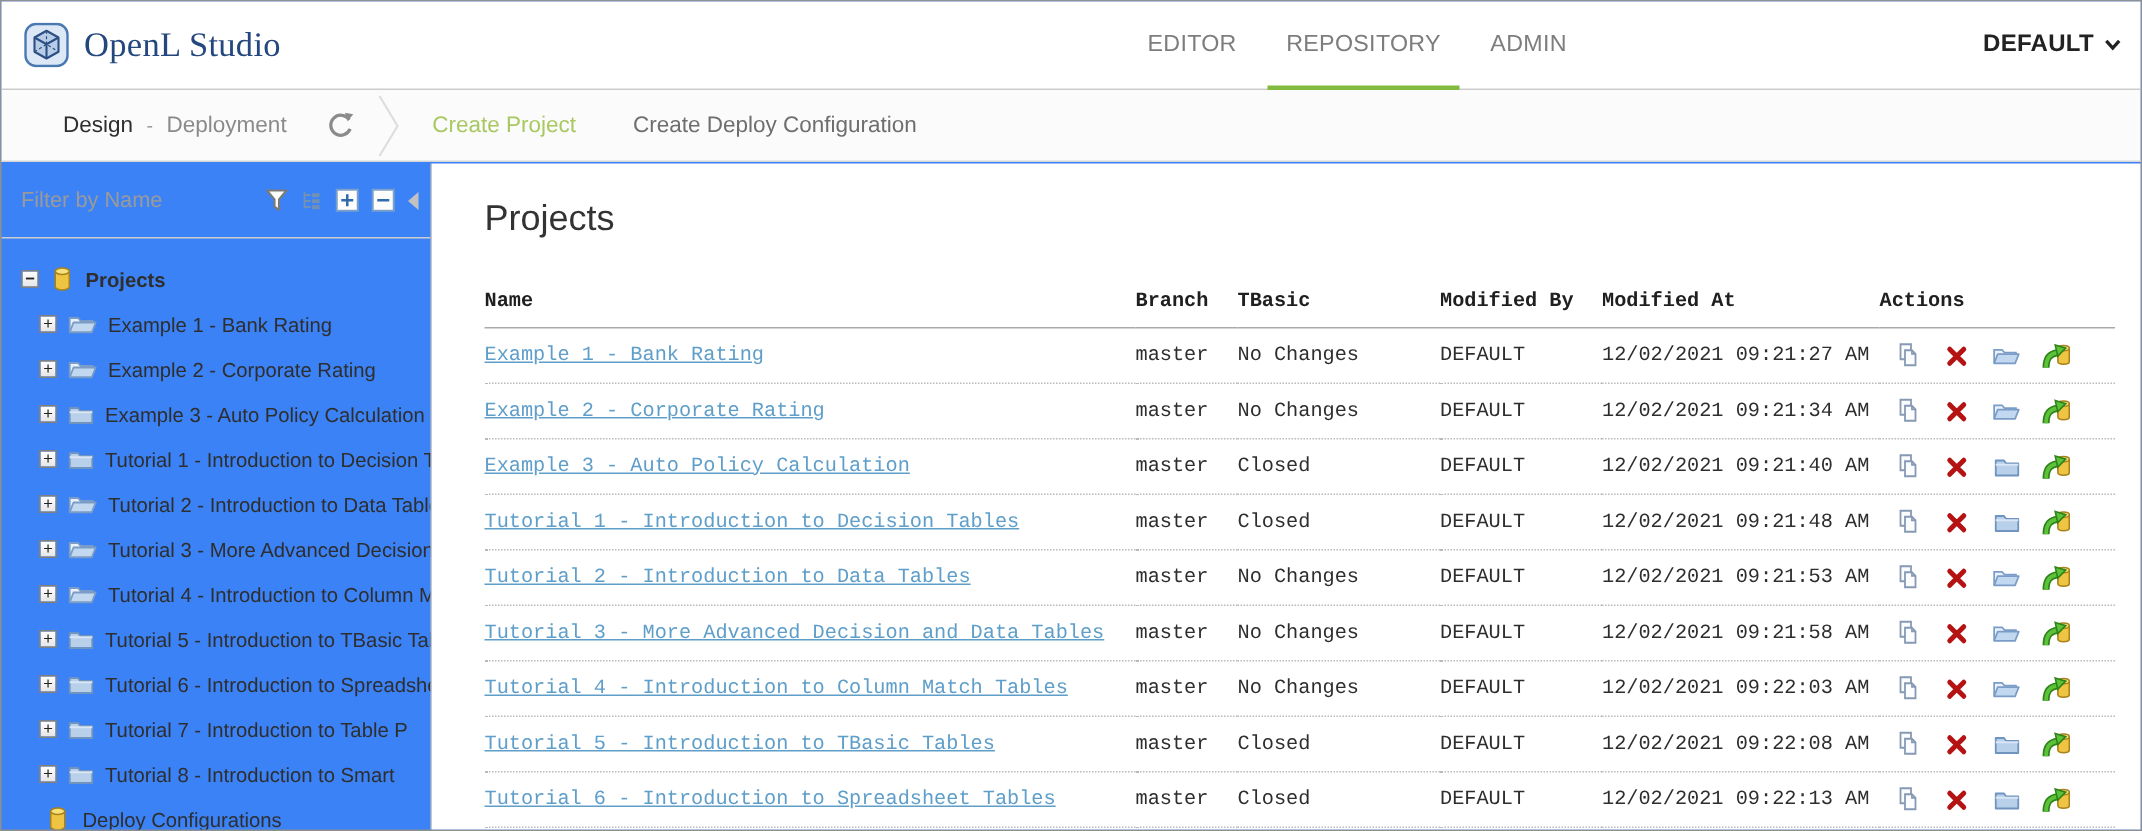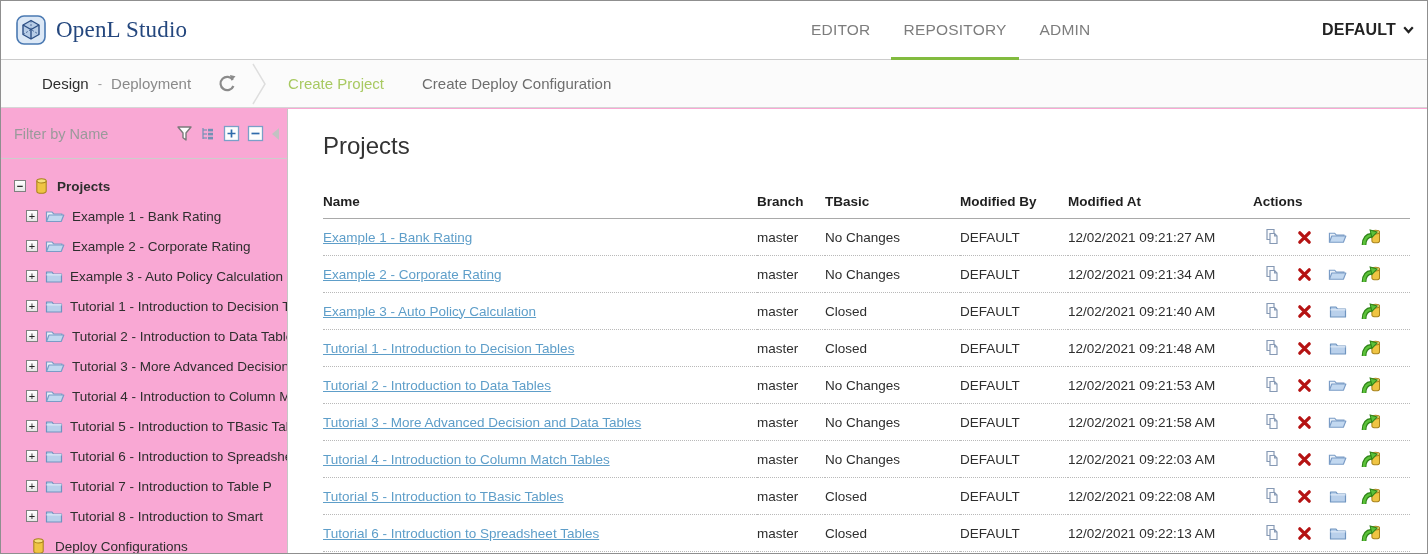--- a/index.html
+++ b/index.html
@@ -7,42 +7,42 @@
   body {
     font-family: "Liberation Sans", sans-serif;
     background: #fff;
     color: #2e2e2e;
     position: relative;
     overflow: hidden;
   }
   .window {
     position: absolute; inset: 0;
     border: 1px solid #8f8f8f;
-    background: #f9a8d4;
+    background: #3b82f6;
   }
 
   
   .topbar {
     position: relative;
     height: 59px;
     border-bottom: 1px solid #cccccc;
     background: #fff;
   }
   .logo {
     position: absolute; left: 15px; top: 0; bottom: 0;
     display: flex; align-items: center; gap: 10px;
   }
   .logo-text {
     font-family: "Liberation Serif", serif;
     font-size: 23px;
     color: var(--brand-navy);
     letter-spacing: 0.2px;
   }
   .tabs {
-    position: absolute; left: 798px; top: 0; bottom: 0;
+    position: absolute; left: 752px; top: 0; bottom: 0;
     display: flex; align-items: stretch;
   }
   .tab {
     position: relative;
     display: flex; align-items: center;
     padding: 0 12px; margin-right: 9px;
     font-size: 15.5px; color: #7d7d7d;
     cursor: pointer; letter-spacing: 0.2px;
   }
   .tab.active::after {
@@ -126,21 +126,21 @@
   .main { flex: 1; overflow: hidden; background: #fff; }
   .page-title {
     margin: 23px 0 0 35px;
     font-size: 24px; font-weight: 400; color: #333;
   }
   table.projects {
     margin: 34px 0 0 35px;
     width: 1087px;
     border-collapse: collapse;
     table-layout: fixed;
-    font-size: 13.5px; color: #2e2e2e;
+    font-size: 13.5px; color: #2e2e2e; font-family: Liberation Mono, monospace;
   }
   table.projects th {
     text-align: left;
     font-size: 13.5px; font-weight: bold; color: #1f1f1f;
     padding: 0 0 9px 0;
     border-bottom: 1px solid #a9a9a9;
   }
   table.projects td {
     height: 37px;
     border-bottom: 1px dotted #b9b9b9;

